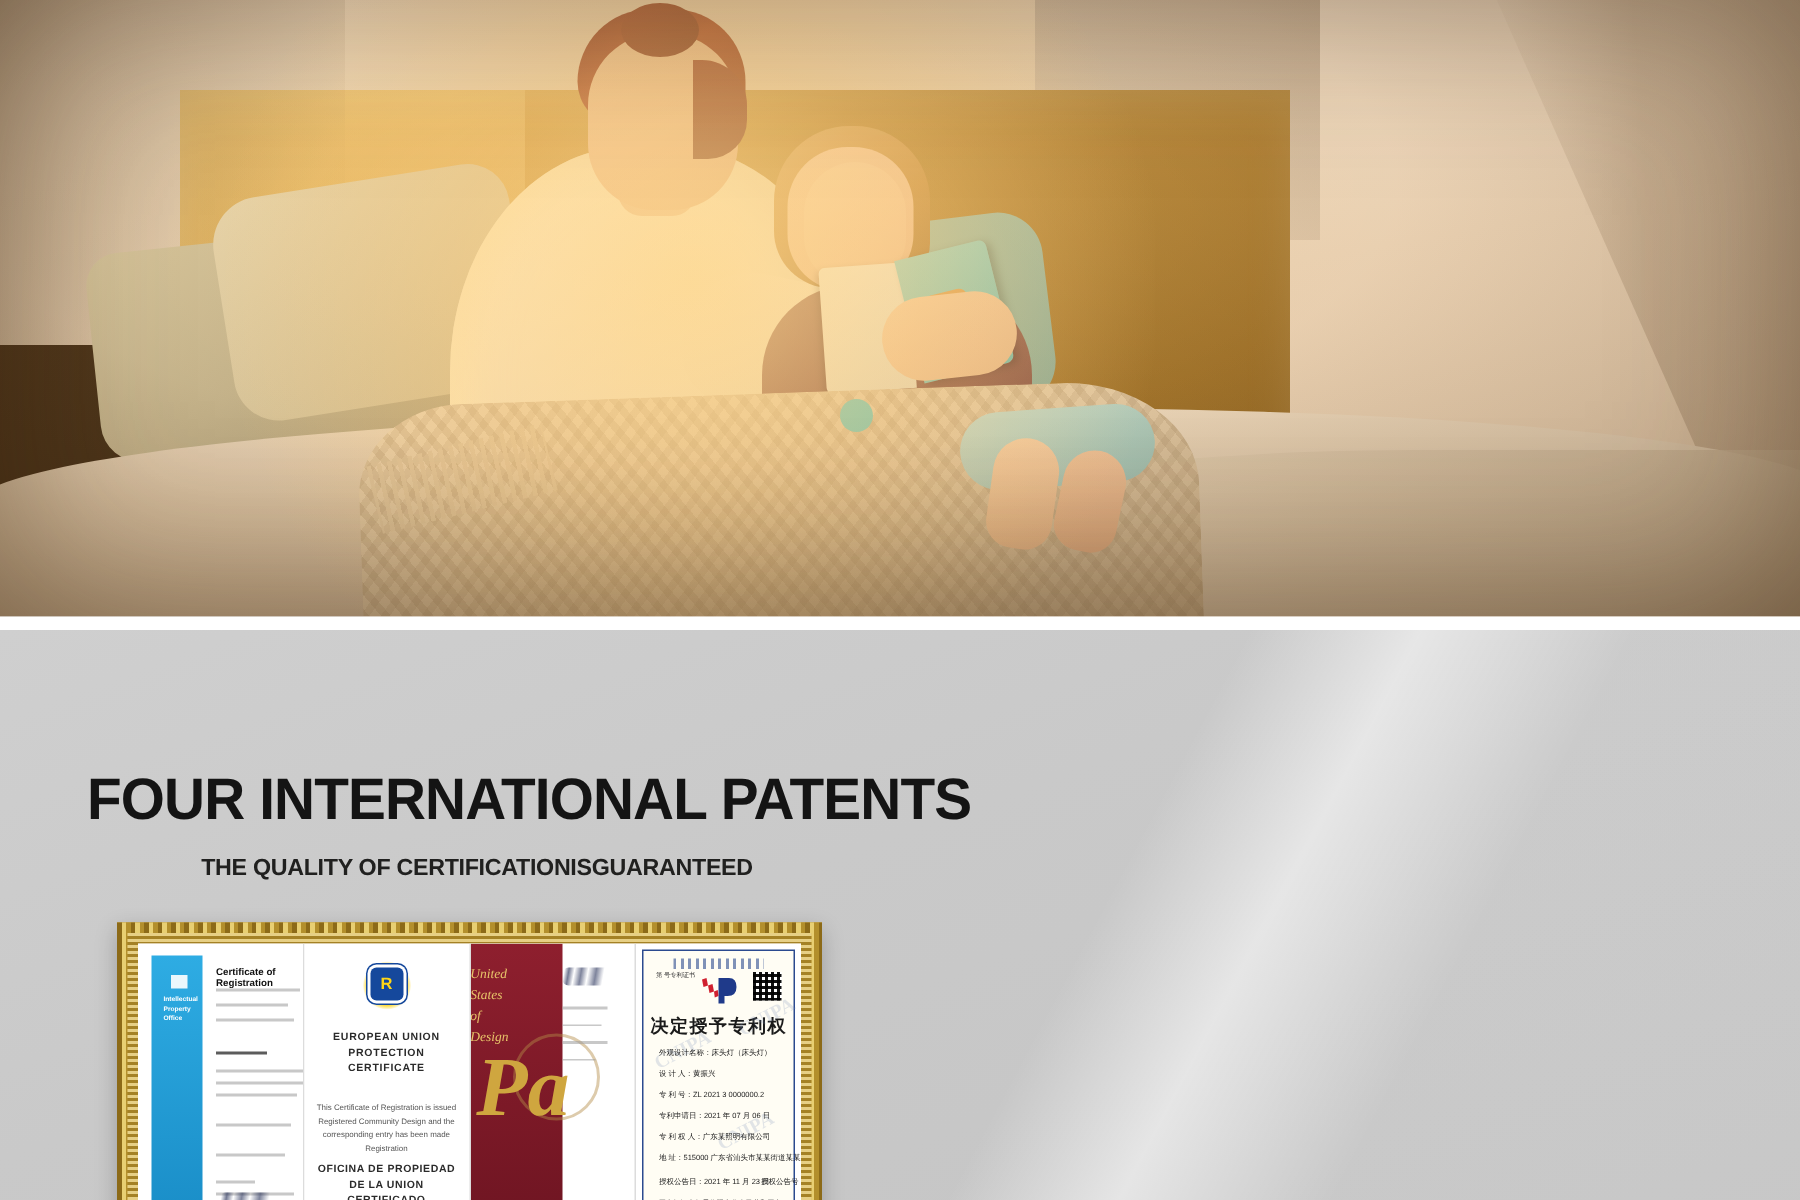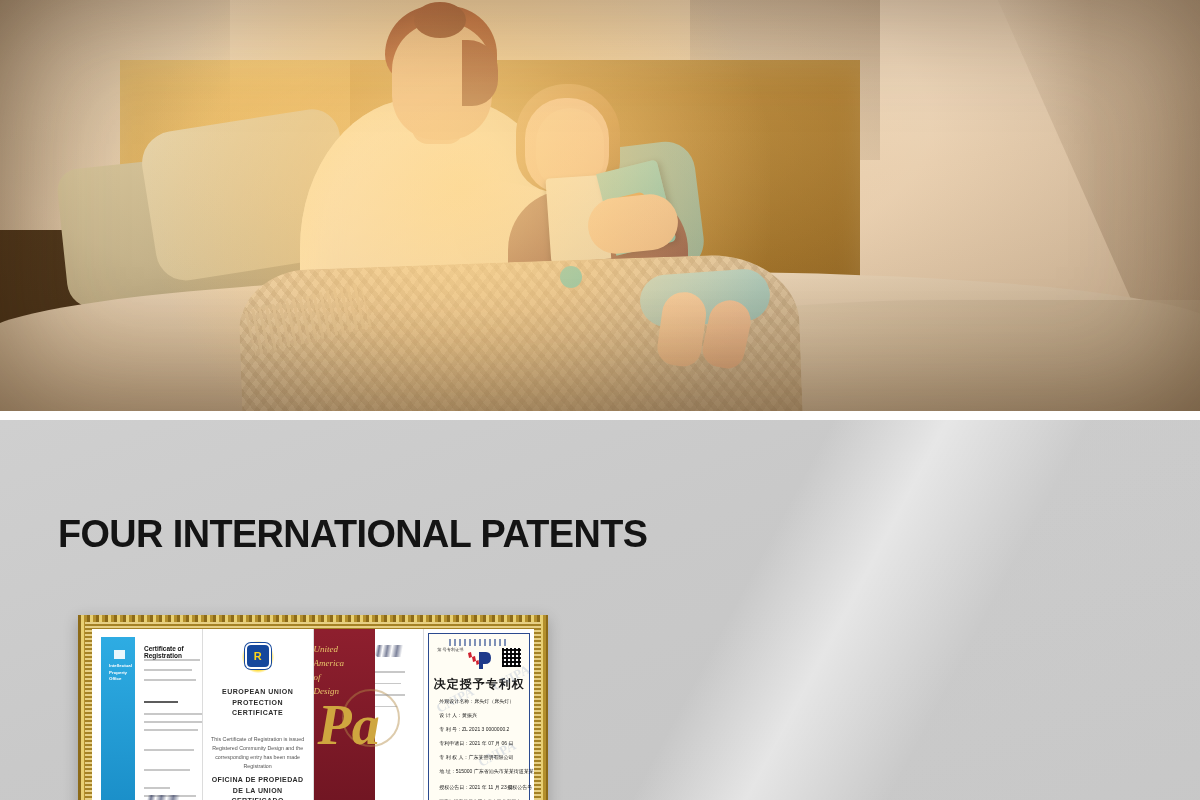--- a/index.html
+++ b/index.html
@@ -298,20 +298,21 @@
       <div class="hero-vig"></div>
     </div>
   </div>
 
   <div class="gap"></div>
 
   <div class="cert">
 
     <div class="left-block">
       <div class="headline">FOUR INTERNATIONAL PATENTS</div>
+      <div class="subhead">THE QUALITY OF CERTIFICATIONISGUARANTEED</div>
 
       <div class="patent-frame">
         <div class="frame-orn"></div>
         <div class="frame-inner-gold"></div>
 
         <div class="frame-window">
 
           <div class="pcert">
             <div class="uk-bar">
               <div class="uk-logo"></div>
@@ -352,21 +353,21 @@
               <span>DE LA UNION</span><br>
               <span>CERTIFICADO</span>
             </div>
 
           </div>
 
           <div class="pcert">
             <div class="us-band"></div>
             <div class="us-ttl">
               <span>United</span><br>
-              <span>America</span><br>
+              <span>States</span><br>
               <span>of</span><br>
               <span>Design</span>
             </div>
             <div class="us-seal"></div>
             <div class="us-pa">Pa</div>
             <div class="us-right">
               <div class="sig" style="position:relative;left:0;bottom:auto;width:36px;margin-bottom:14px;"></div>
               <div class="ln" style="position:relative;left:auto;width:30px;margin:10px 0;"></div>
               <div class="ln" style="position:relative;left:auto;width:26px;margin:10px 0;"></div>
               <div class="ln" style="position:relative;left:auto;width:30px;margin:10px 0;"></div>

